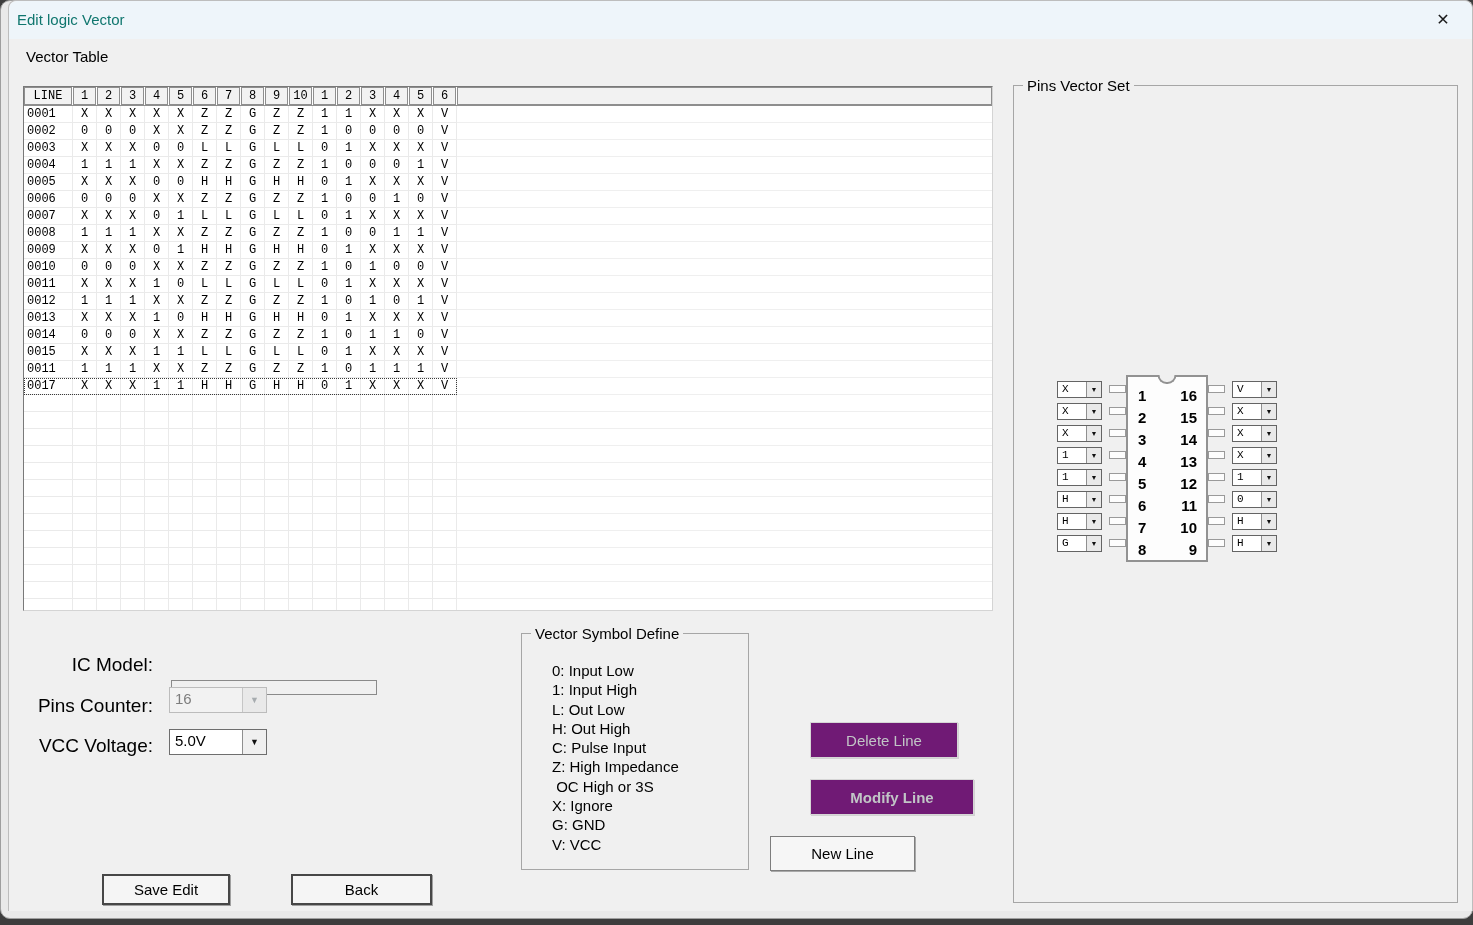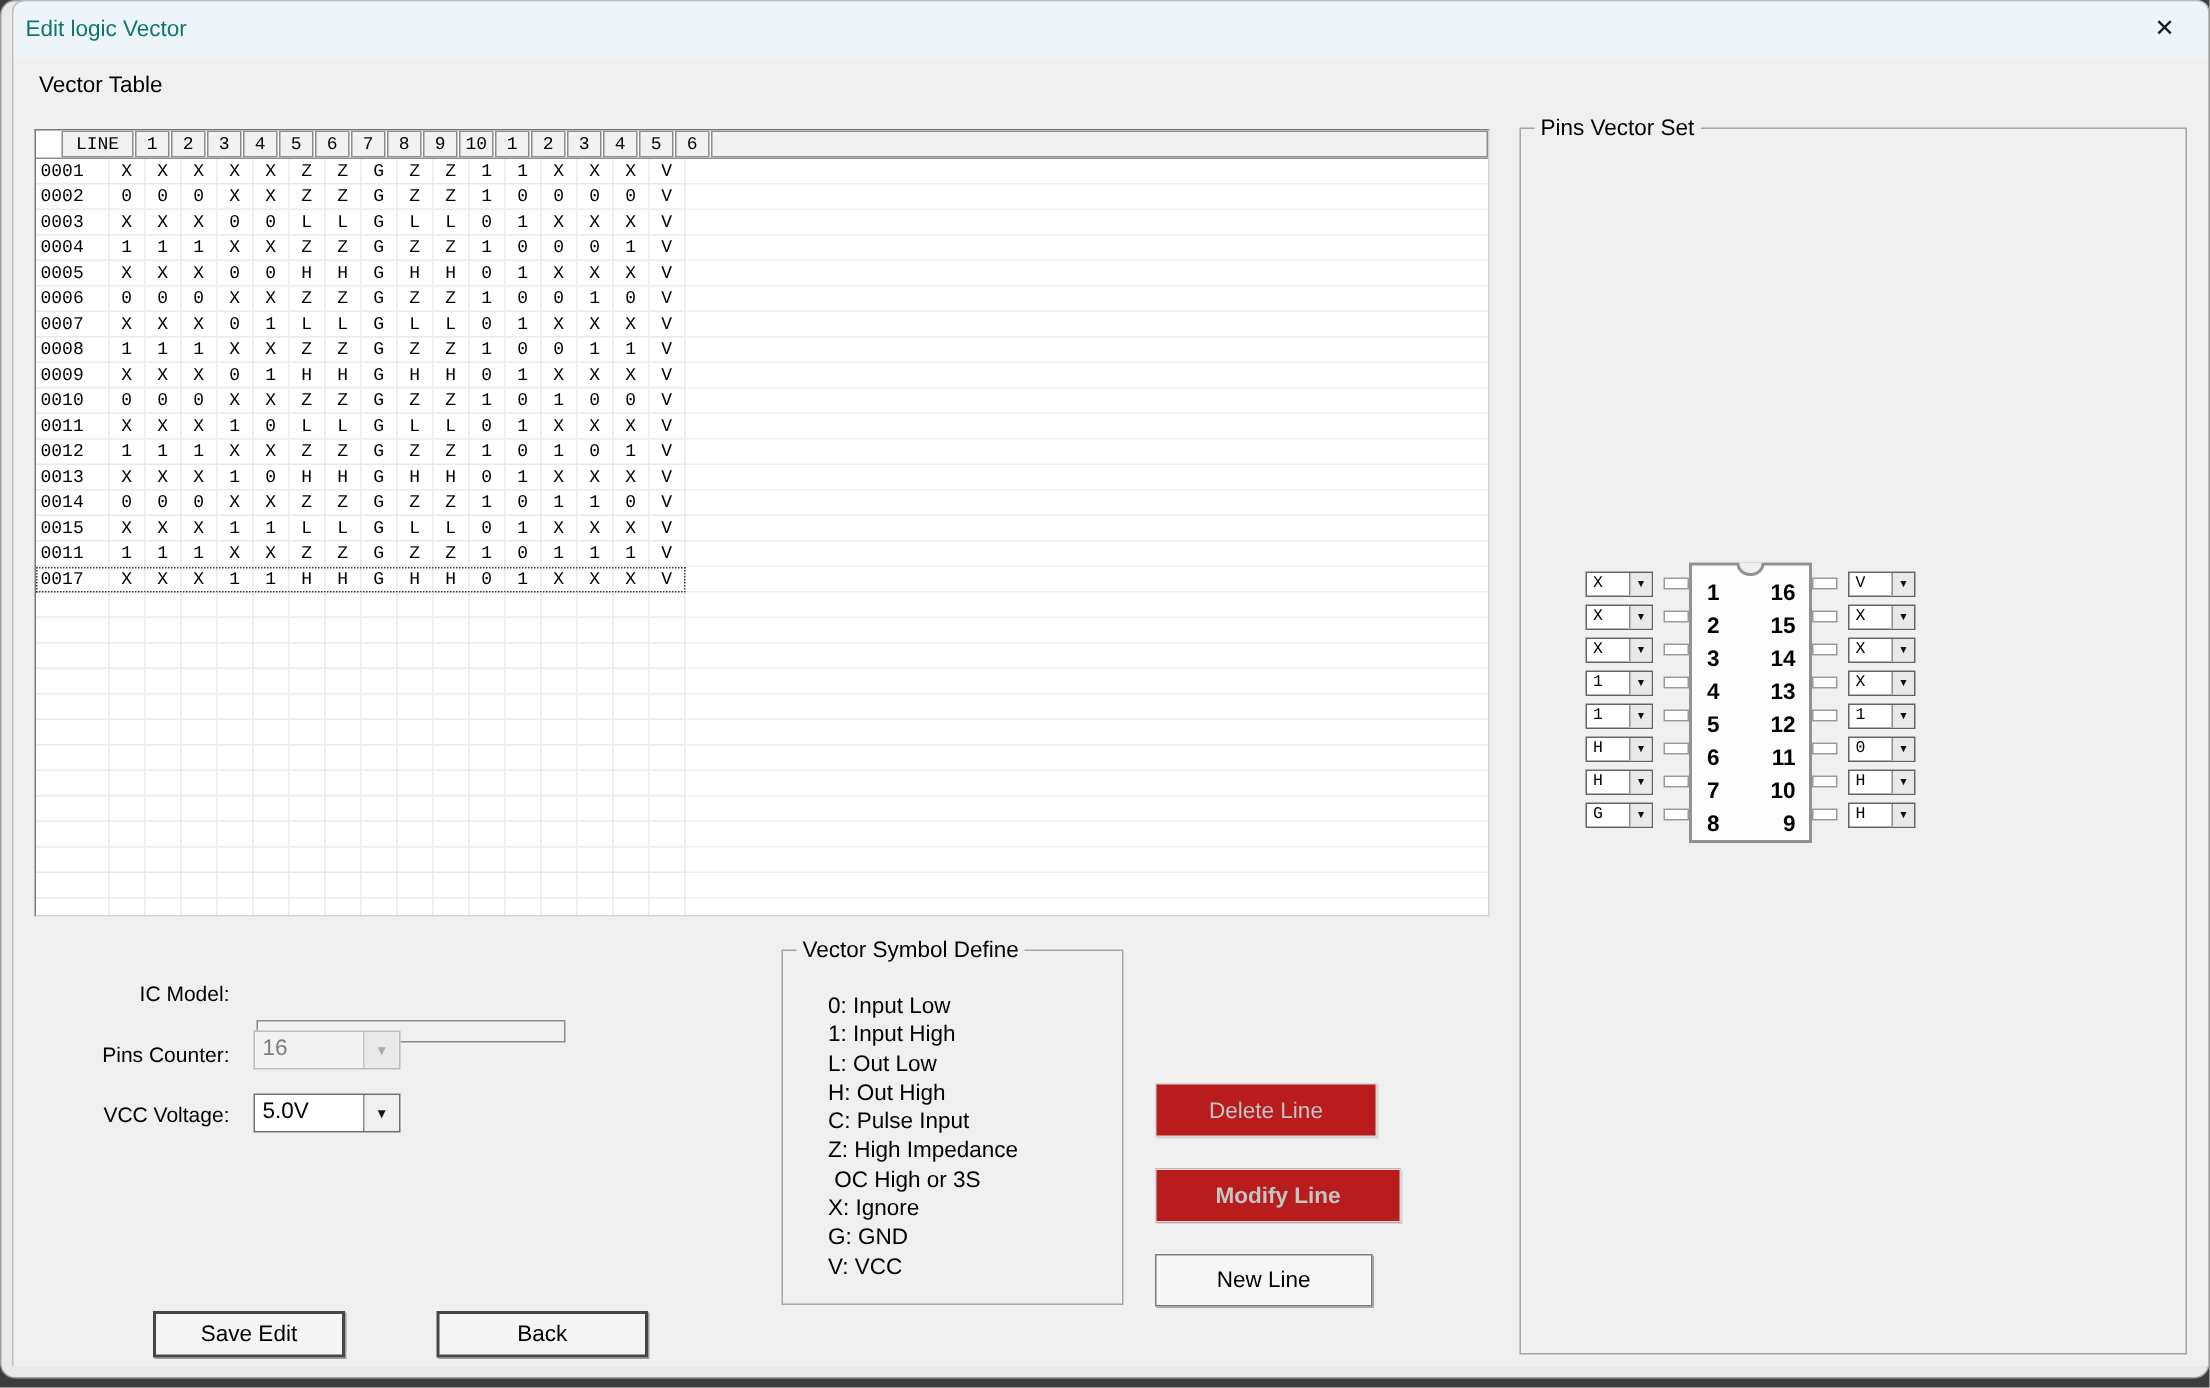--- a/index.html
+++ b/index.html
@@ -19,21 +19,21 @@
   .title { position:absolute; left:8px; top:0; line-height:38px; font-size:15px; color:#0f766e; }
   .close { position:absolute; right:16px; top:6px; width:26px; height:26px; text-align:center;
     line-height:26px; font-size:16px; color:#1b1b1b; cursor:pointer; }
 
   .lbl { position:absolute; font-size:15px; color:#000; }
 
   
   .vtable { position:absolute; left:14px; top:85px; width:970px; height:525px;
     background:#fff; overflow:hidden;
     border:1px solid; border-color:#797979 #d4d4d4 #d4d4d4 #797979; }
-  .thead { display:flex; height:19px; border-bottom:1px solid #8e8e8e;padding-left:17px; }
+  .thead { display:flex; height:19px; border-bottom:1px solid #8e8e8e; }
   .hc { background:#f2f2f2; border:1px solid #8e8e8e; margin-right:1px; height:18px;
     font-family:"Liberation Mono","DejaVu Sans Mono",monospace; font-size:12px;
     display:flex; align-items:center; justify-content:center; color:#000; }
   .hc.line { width:48px; }
   .hc.pin { width:23px; }
   .hc.fill { flex:1; margin-right:0; }
   .trow { display:flex; height:17px; }
   .row-cells { display:flex; }
   .trow.selected .row-cells { outline:1px dotted #3a3a3a; outline-offset:-1px; }
   .c { font-family:"Liberation Mono","DejaVu Sans Mono",monospace; font-size:12px;
@@ -46,40 +46,40 @@
   
   .groupbox { position:absolute; border:1px solid #a6a6a6; }
   .group-title { position:absolute; top:-9px; left:9px; background:#f0f0f0; padding:0 4px;
     font-size:15px; color:#000; white-space:nowrap; }
   .symbol-box { left:512px; top:632px; width:228px; height:237px; }
   .symbol-lines { position:absolute; left:30px; top:27px; font-size:15px; line-height:19.3px;
     white-space:pre; color:#000; }
   .pins-box { left:1004px; top:84px; width:445px; height:818px;padding-left:28px; }
 
   
-  .form-label { position:absolute; font-size:14px; color:#000; width:116px; text-align:right; }
+  .form-label { position:absolute; font-size:19px; color:#000; width:116px; text-align:right; }
   .txt { position:absolute; background:#f0f0f0; border:1px solid #8a8a8a; font-size:15px;
     color:#7a7a7a; padding-left:6px; }
   .combo { position:absolute; display:flex; }
   .combo .cval { flex:1; font-size:15px; padding:2px 0 0 5px; overflow:hidden; }
   .combo .cbtn { width:24px; display:flex; align-items:center; justify-content:center; font-size:9px; }
   .combo.disabled { background:#f2f2f2; border:1px solid #bcbcbc; }
   .combo.disabled .cval { color:#7d7d7d; }
   .combo.disabled .cbtn { background:#e9e9e9; border-left:1px solid #c6c6c6; color:#a7acaf; }
   .combo.enabled { background:#fff; border:1px solid #6e6e6e; }
   .combo.enabled .cval { color:#000; }
   .combo.enabled .cbtn { background:#f0f0f0; border-left:1px solid #8f8f8f; color:#111; }
 
   
   .btn { position:absolute; font-family:"Liberation Sans",sans-serif; font-size:15px;
     display:flex; align-items:center; justify-content:center; cursor:pointer; }
   .btn.enabled { background:#f6f6f6; border:1px solid #7d7d7d; color:#000;
     box-shadow:1px 1px 0 #a8a8a8; }
-  .btn.disabled { background:#b91c1c; border:1px solid #d6d6d6; color:#c1c5c6;
-    box-shadow:1px 1px 0 #d2d2d2; cursor:default; }
+  .btn.disabled { background:#701a75; border:1px solid #d6d6d6; color:#c1c5c6;
+    box-shadow:1px 1px 0 #d2d2d2; cursor:default;margin-left:40px; }
   .btn.strong { background:#f5f5f5; border:2px solid #474747; color:#000;
     box-shadow:1px 1px 0 #a0a0a0; }
 
   
   .pin-col { position:absolute; display:flex; flex-direction:column; gap:5px; }
   .dd { width:45px; height:17px; background:#fff; border:1px solid #646464; display:flex; cursor:pointer; }
   .dd .dd-val { flex:1; font-family:"Liberation Mono","DejaVu Sans Mono",monospace;
     font-size:11px; line-height:15px; padding-left:4px; color:#000; }
   .dd .dd-btn { width:15px; background:#e9e9e9; border-left:1px solid #8f8f8f;
     display:flex; align-items:center; justify-content:center; font-size:7px; color:#111; }

